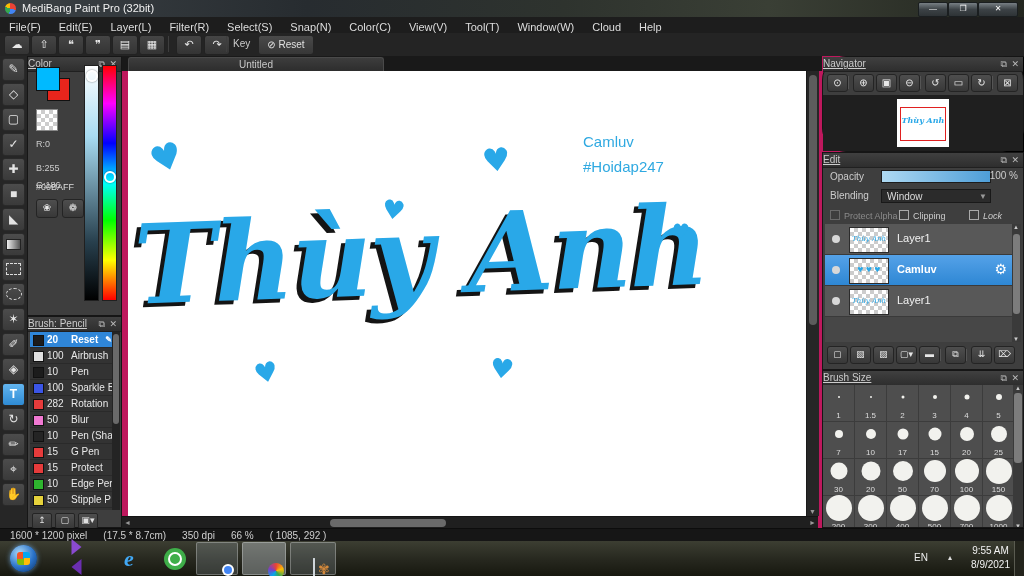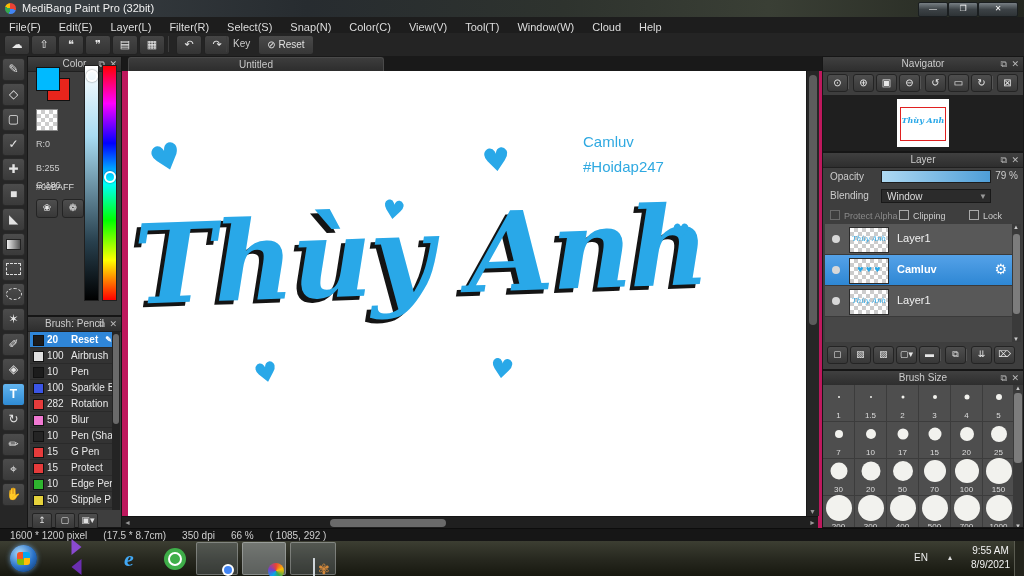--- a/index.html
+++ b/index.html
@@ -33,21 +33,21 @@
   #toolcol{left:0;top:56px;width:27px;height:472px;background:#262626;border-right:1px solid #191919;}
   .tool{width:21px;height:21px;margin:2px auto 1px auto;background:linear-gradient(#4c4c4c,#3a3a3a);
     border:1px solid #2a2a2a;border-radius:3px;color:#e4e4e4;font-size:12px;line-height:20px;text-align:center;}
   .tool.active{background:linear-gradient(#63b5ef,#2e8bd4);color:#fff;font-weight:bold;}
   .grad{width:13px;height:9px;margin:5px auto;background:linear-gradient(90deg,#eee,#555);border:1px solid #222;}
   .selrect{width:13px;height:10px;margin:4px auto;border:1px dashed #ddd;}
   .lasso{width:14px;height:10px;margin:4px auto;border:1px dashed #ddd;border-radius:50%;}
   
   .panel{background:#3e3e3e;border:1px solid #161616;box-sizing:border-box;}
   .phead{height:14px;background:linear-gradient(#404040,#2e2e2e);border-bottom:1px solid #202020;
-    font-size:10px;color:#ccc;text-align:center;line-height:14px;position:relative;}
+    font-size:10px;color:#ccc;line-height:14px;position:relative;text-decoration:underline;}
   .hico{position:absolute;top:0;font-size:9px;color:#bbb;line-height:14px;}
   .hpop{right:16px;} .hcls{right:4px;}
   
   #color-panel{left:27px;top:56px;width:95px;height:260px;}
   #fgswatch{left:8px;top:10px;width:22px;height:22px;border:1px solid #111;z-index:2;}
   #bgswatch{left:19px;top:21px;width:21px;height:21px;background:#e8251c;border:1px solid #111;z-index:1;}
   #trswatch{left:8px;top:52px;width:20px;height:20px;border:1px solid #888;}
   .checker{background-color:#fff;background-image:
     linear-gradient(45deg,#ccc 25%,transparent 25%,transparent 75%,#ccc 75%),
     linear-gradient(45deg,#ccc 25%,transparent 25%,transparent 75%,#ccc 75%);
@@ -88,21 +88,21 @@
     letter-spacing:-2px;transform:rotate(-2deg);text-shadow:-5px 4px 0 #141414;}
   .heart{position:absolute;font-family:"DejaVu Sans",sans-serif;}
   #sig{position:absolute;left:455px;top:58px;font-size:15px;line-height:25px;}
   #vscroll{left:684px;top:15px;width:12px;height:445px;background:#262626;border-left:1px solid #1a1a1a;}
   #vscroll .thumb{position:absolute;left:2px;top:4px;width:8px;height:250px;background:#5c5c5c;border-radius:4px;}
   #vscroll .arr{position:absolute;left:2px;bottom:1px;font-size:7px;color:#999;}
   #hscroll{left:0;top:460px;width:696px;height:12px;background:#1f1f1f;border-top:1px solid #141414;}
   #hscroll .thumb{position:absolute;left:208px;top:2px;width:116px;height:8px;background:#6a6a6a;border-radius:4px;}
   .harr{position:absolute;top:2px;font-size:7px;color:#999;}
   
-  #navigator{left:822px;top:56px;width:202px;height:96px;}
+  #navigator{left:822px;top:56px;width:202px;height:96px;border-radius:24px;}
   #navbar{position:absolute;left:2px;top:17px;width:198px;height:18px;}
   .nbtn{position:absolute;top:0;width:19px;height:16px;background:linear-gradient(#4e4e4e,#383838);
     border:1px solid #242424;border-radius:3px;font-size:10px;line-height:15px;text-align:center;color:#e8e8e8;}
   .nsep{position:absolute;top:2px;width:1px;height:13px;background:#555;}
   #navthumbarea{position:absolute;left:0;top:38px;width:200px;height:56px;background:#1f1f1f;}
   #navthumb{position:absolute;left:74px;top:4px;width:52px;height:48px;background:#fff;}
   #navview{position:absolute;left:3px;top:8px;width:44px;height:32px;border:1px solid #e02020;}
   #navmini{position:absolute;left:0;top:16px;width:52px;text-align:center;
     font-family:"DejaVu Serif",serif;font-style:italic;font-weight:bold;font-size:8px;}
   #layer-panel{left:822px;top:152px;width:202px;height:218px;}
@@ -392,36 +392,36 @@
   <div id="navthumbarea">
     <div id="navthumb">
       <div id="navview"></div>
       <div id="navmini" style="color: rgb(41, 168, 232);">Thùy Anh</div>
     </div>
   </div>
 </div>
 
 <div id="layer-panel" class="abs panel">
   <div class="phead">
-    <span>Layer</span>
+    <span>Edit</span>
     <span class="hico hpop">⧉</span>
     <span class="hico hcls">✕</span>
   </div>
   <span class="lrowlab" style="top:18px;">Opacity</span>
   <div id="opacityslider"></div>
-  <span id="opacityval">79 %</span>
+  <span id="opacityval">100 %</span>
   <span class="lrowlab" style="top:37px;">Blending</span>
   <div id="blendsel">
     <span>Window</span>
     <span class="car">▼</span>
   </div>
   <div id="chkrow">
       <label class="chk dim" style="left: 7px;"><span class="box"></span>Protect Alpha</label>
       <label class="chk" style="left: 76px;"><span class="box"></span>Clipping</label>
-      <label class="chk" style="left: 146px;"><span class="box"></span>Lock</label>
+      <label class="chk" style="left: 146px; font-style: italic;"><span class="box"></span>Lock</label>
     </div>
   <div id="layerlist">
       <div class="lrow">
         <span class="eyedot"></span>
         <div class="lthumb checker">
           <div class="lmini" style="color: rgb(41, 168, 232);">Thùy Anh</div>
         </div>
         <span class="lname">Layer1</span>
       </div>
       <div class="lrow lsel">

